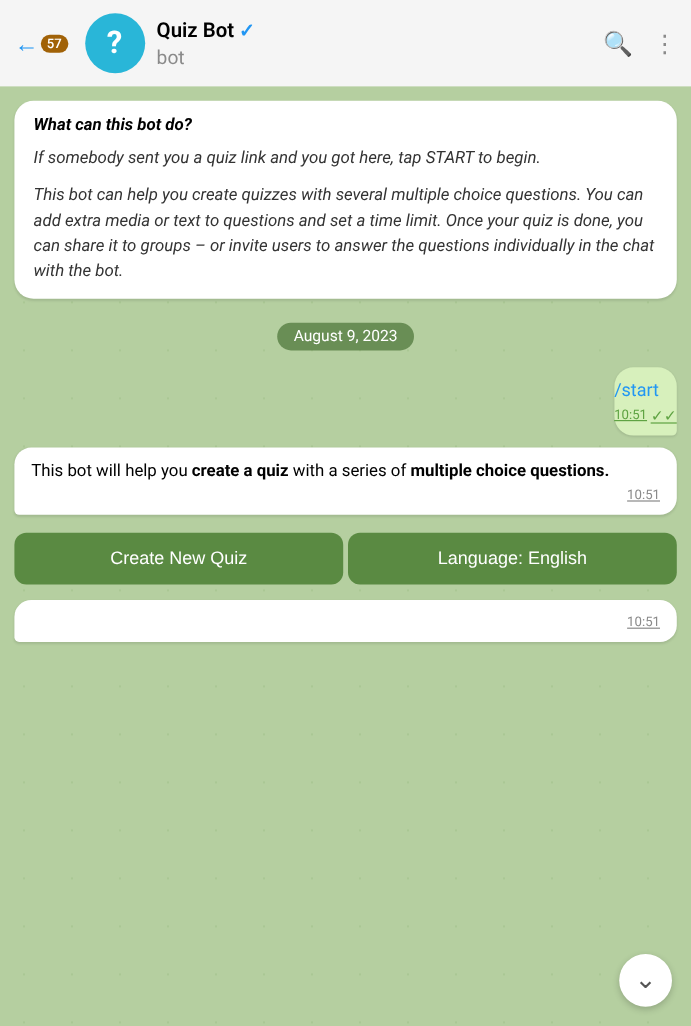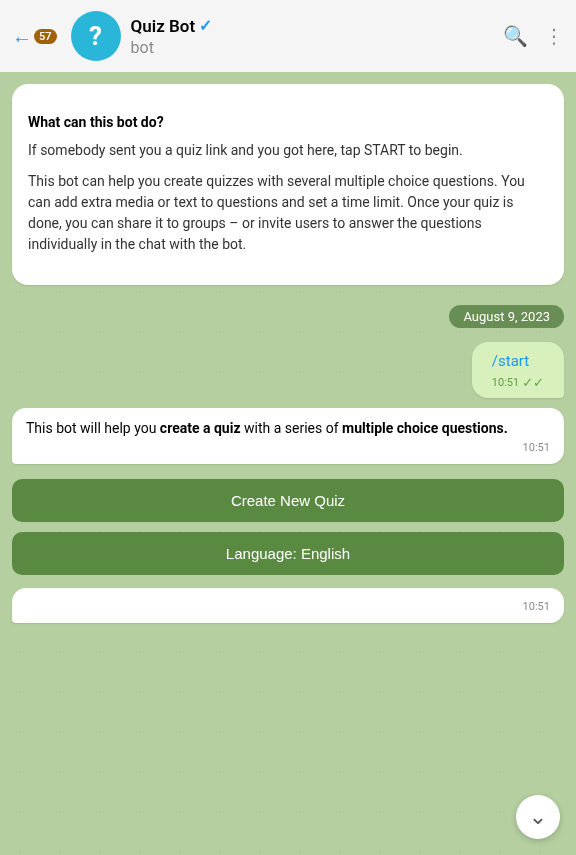--- a/index.html
+++ b/index.html
@@ -131,24 +131,25 @@
       overflow-y: auto;
       display: flex;
       flex-direction: column;
       gap: 6px;
     }
 
     
     .info-bubble {
       background: white;
       border-radius: 16px;
-      padding: 30px 16px;
+      padding: 12px 16px;
       margin-bottom: 6px;
       box-shadow: 0 1px 2px rgba(0,0,0,0.1);
       max-width: 100%;
+      font-style: italic;
     }
 
     .info-bubble-title {
       font-weight: 700;
       font-size: 14px;
       color: #000;
       margin-bottom: 10px;
     }
 
     .info-bubble-text {
@@ -157,21 +158,21 @@
       line-height: 1.5;
     }
 
     .info-bubble-text p + p {
       margin-top: 10px;
     }
 
     
     .date-separator {
       display: flex;
-      justify-content: flex-end;
+      justify-content: center;
       margin: 8px 0;
     }
 
     .date-badge {
       background: rgba(80, 120, 60, 0.75);
       color: white;
       font-size: 13px;
       border-radius: 12px;
       padding: 4px 14px;
     }
@@ -185,21 +186,21 @@
     .message-row.sent {
       justify-content: flex-end;
     }
 
     .message-row.received {
       justify-content: flex-start;
     }
 
     .bubble {
       max-width: 80%;
-      padding: 8px 20px;
+      padding: 8px 0;
       border-radius: 16px;
       position: relative;
       box-shadow: 0 1px 2px rgba(0,0,0,0.1);
     }
 
     .bubble.sent {
       background: #d7f0bc;
       border-bottom-right-radius: 4px;
     }
 
@@ -209,22 +210,23 @@
       line-height: 1.5;
     }
 
     .bubble-time {
       font-size: 11px;
       color: #8a8a8a;
       text-align: right;
       margin-top: 2px;
       display: flex;
       justify-content: flex-end;
-      align-items: center;
+      align-items: flex-start;
       gap: 3px;
+      text-decoration: underline;
     }
 
     .bubble-time.sent-time {
       color: #5fa343;
     }
 
     .check-marks {
       color: #5fa343;
       font-size: 13px;
     }
@@ -251,21 +253,21 @@
       font-weight: 500;
       cursor: pointer;
       display: block;
       width: calc(100% - 0px);
       text-align: center;
       margin: 3px 0;
     }
 
     .buttons-container {
       display: flex;
-      flex-direction: column;
+      flex-direction: row;
       gap: 4px;
       width: 100%;
       margin-bottom: 4px;
     }
 
     
     .scroll-down-btn {
       position: absolute;
       bottom: 16px;
       right: 16px;

